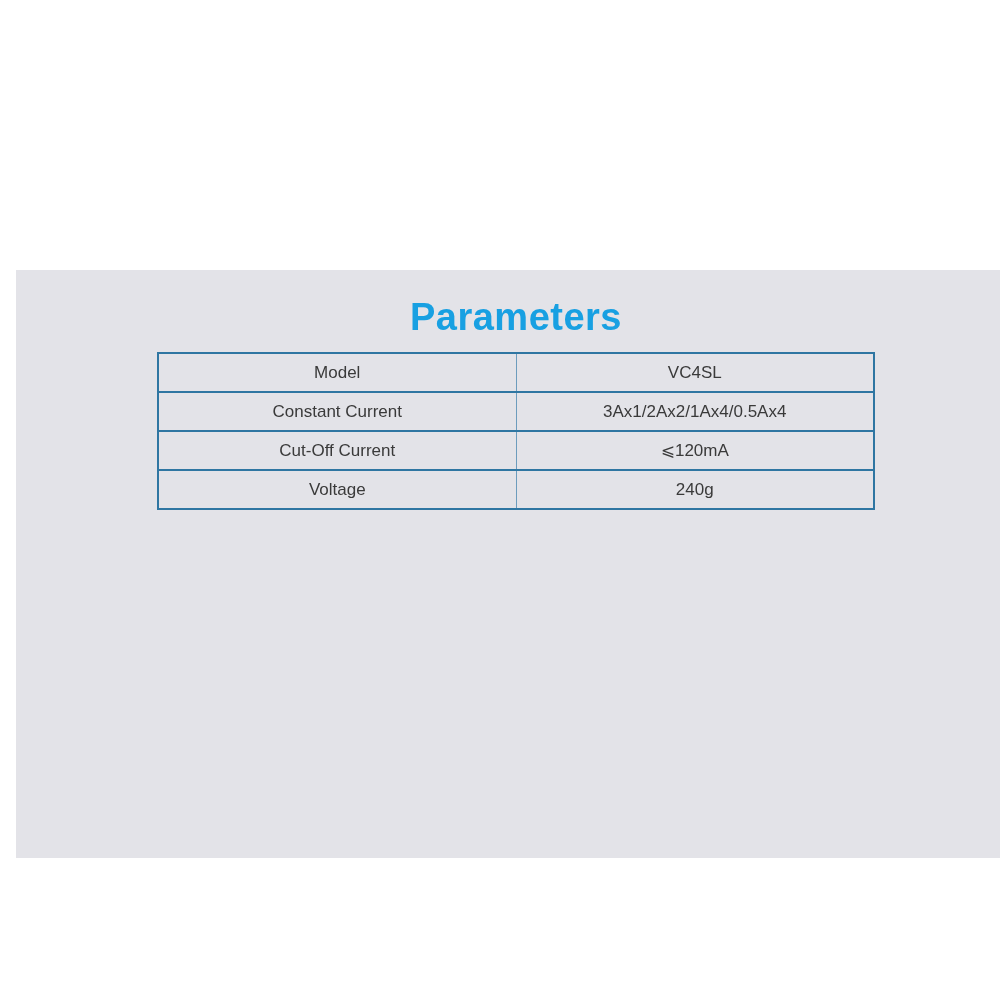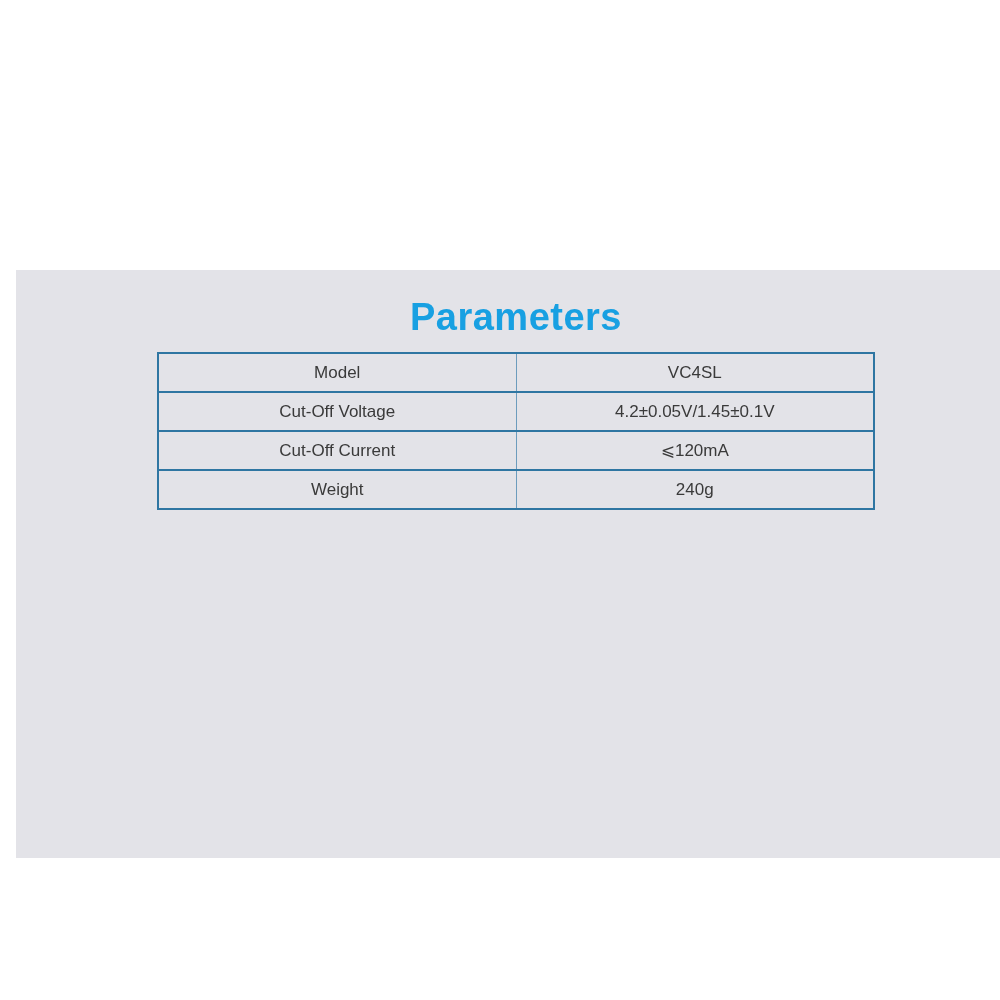--- a/index.html
+++ b/index.html
@@ -95,27 +95,27 @@
 <div class="canvas">
   <div class="band">
     <h1 class="page-title">Parameters</h1>
     <table class="params">
       <tbody>
           <tr>
             <td>Model</td>
             <td class="value-cell">VC4SL</td>
           </tr>
           <tr>
-            <td>Cut-Off Voltage</td>
-            <td class="value-cell">4.2±0.05V/1.45±0.1V</td>
+            <td>Constant Current</td>
+            <td class="value-cell">3Ax1/2Ax2/1Ax4/0.5Ax4</td>
           </tr>
           <tr>
             <td>Cut-Off Current</td>
             <td class="value-cell">⩽120mA</td>
           </tr>
           <tr>
-            <td>Weight</td>
+            <td>Voltage</td>
             <td class="value-cell">240g</td>
           </tr>
         </tbody>
     </table>
   </div>
 </div>
 
 </body></html>

